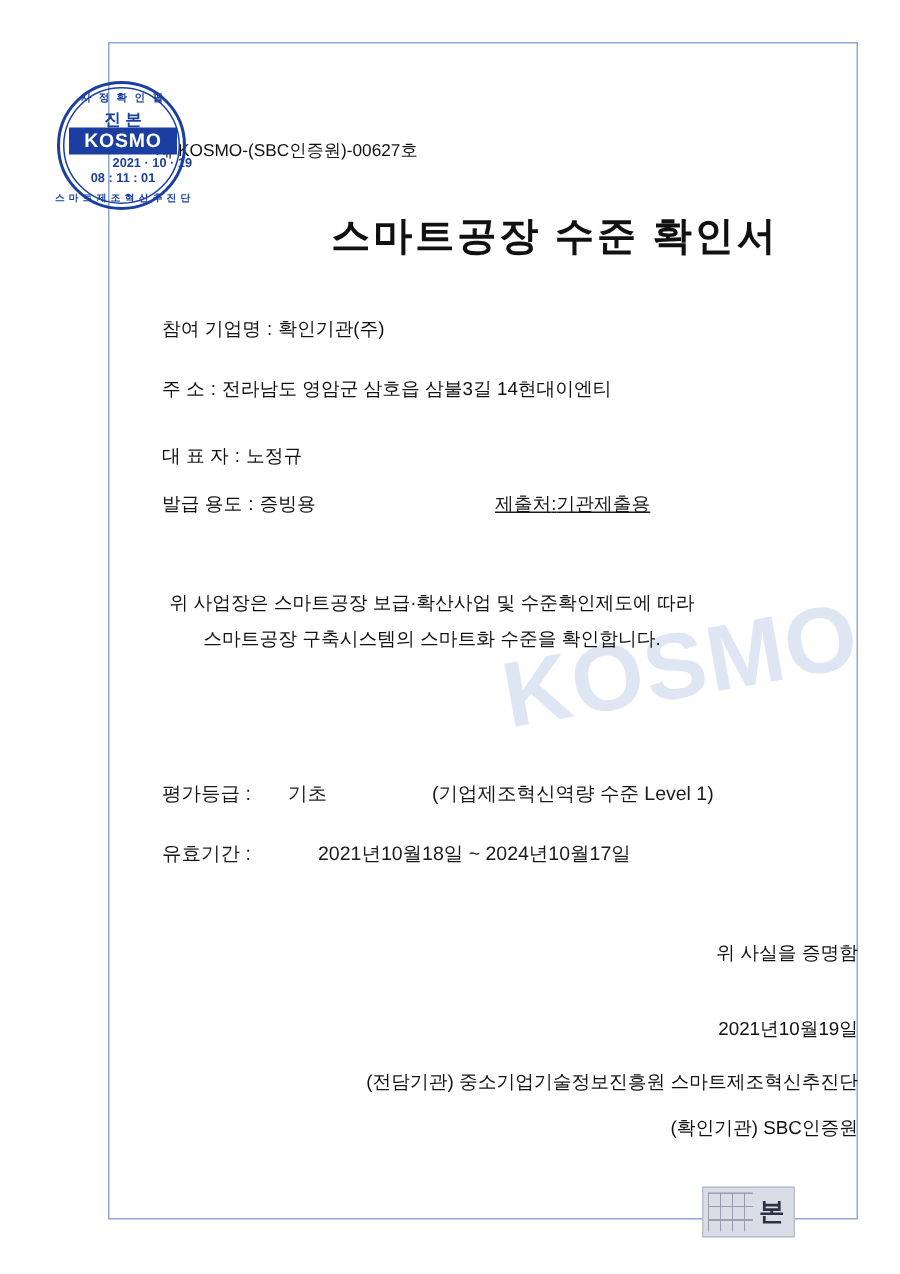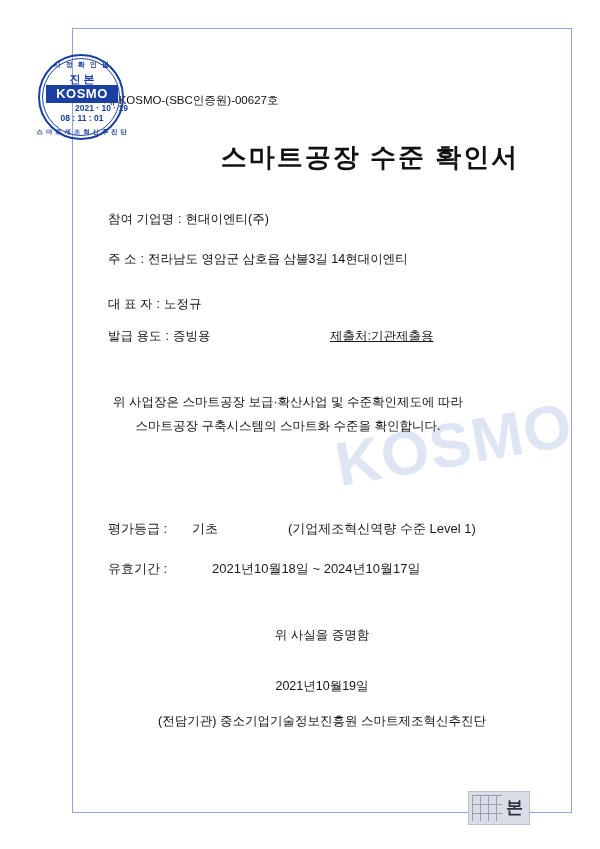--- a/index.html
+++ b/index.html
@@ -197,21 +197,21 @@
     white-space: nowrap;
   }
   .valid-row .v-lbl { display: inline-block; width: 104px; margin-top: 14px; }
   .valid-row .v-val { display: inline-block; }
 
   
   .closing {
     position: absolute;
     width: 500px;
     left: 72px;
-    text-align: center;
+    text-align: right;
     font-size: 12.5px;
     color: #111;
     z-index: 2;
   }
   .c-attest { top: 627px; }
   .c-date   { top: 678px; }
   .c-org1   { top: 713px; }
   .c-org2   { top: 744px; }
 
   
@@ -260,21 +260,21 @@
     <div class="d1">2021 · 10 · 19</div>
     <div class="d2">08 : 11 : 01</div>
     <div class="arc-bottom">스 마 트 제 조 혁 신 추 진 단</div>
   </div>
 
   <div class="docnum">제 KOSMO-(SBC인증원)-00627호</div>
 
   <div class="title">스마트공장 수준 확인서</div>
 
   <div class="field f-company">
-    <span class="lbl">참여 기업명</span><span class="sep">:</span><span class="val">현대이엔티(주)</span>
+    <span class="lbl">참여 기업명</span><span class="sep">:</span><span class="val">확인기관(주)</span>
   </div>
 
   <div class="field f-address">
     <span class="lbl">주    소</span><span class="sep">:</span><span class="val">전라남도 영암군 삼호읍 삼불3길 14현대이엔티</span>
   </div>
 
   <div class="field f-ceo">
     <span class="lbl">대 표 자</span><span class="sep">:</span><span class="val">노정규</span>
   </div>
 
@@ -293,19 +293,20 @@
     <span class="g-lbl">평가등급 :</span><span class="g-val">기초</span><span class="g-note">(기업제조혁신역량 수준 Level 1)</span>
   </div>
 
   <div class="valid-row">
     <span class="v-lbl">유효기간 :</span><span class="v-val">2021년10월18일 ~ 2024년10월17일</span>
   </div>
 
   <div class="closing c-attest">위 사실을 증명함</div>
   <div class="closing c-date">2021년10월19일</div>
   <div class="closing c-org1">(전담기관) 중소기업기술정보진흥원 스마트제조혁신추진단</div>
+  <div class="closing c-org2">(확인기관) SBC인증원</div>
 
   <div class="bottom-seal">
     <div class="grid"></div>
     <div class="mark">본</div>
   </div>
 
 </div>
 
 </body></html>

